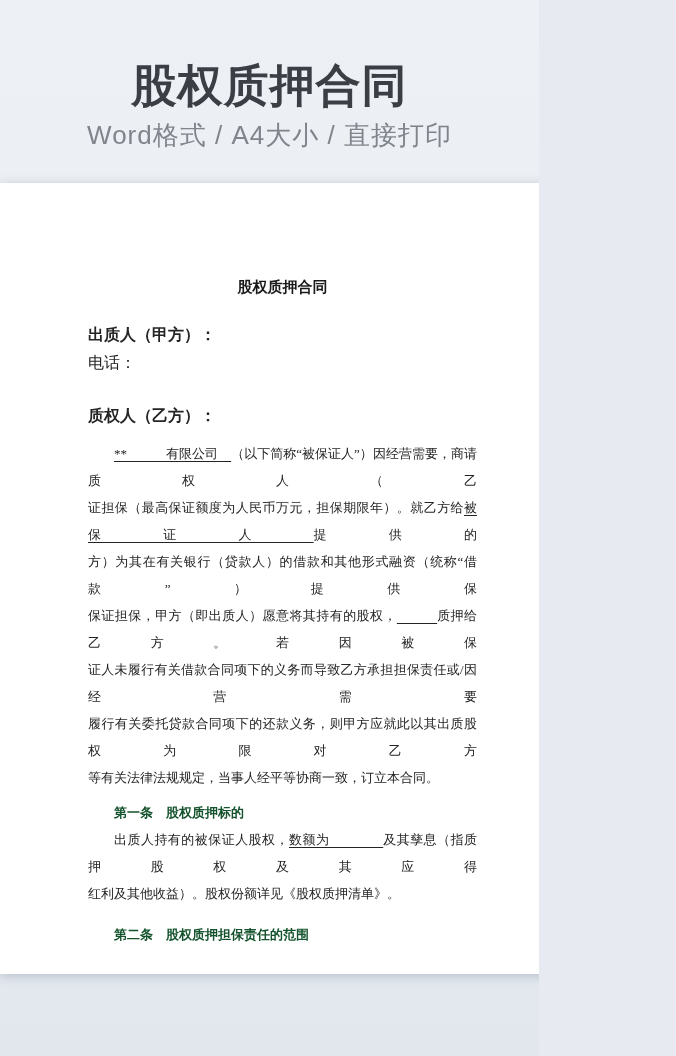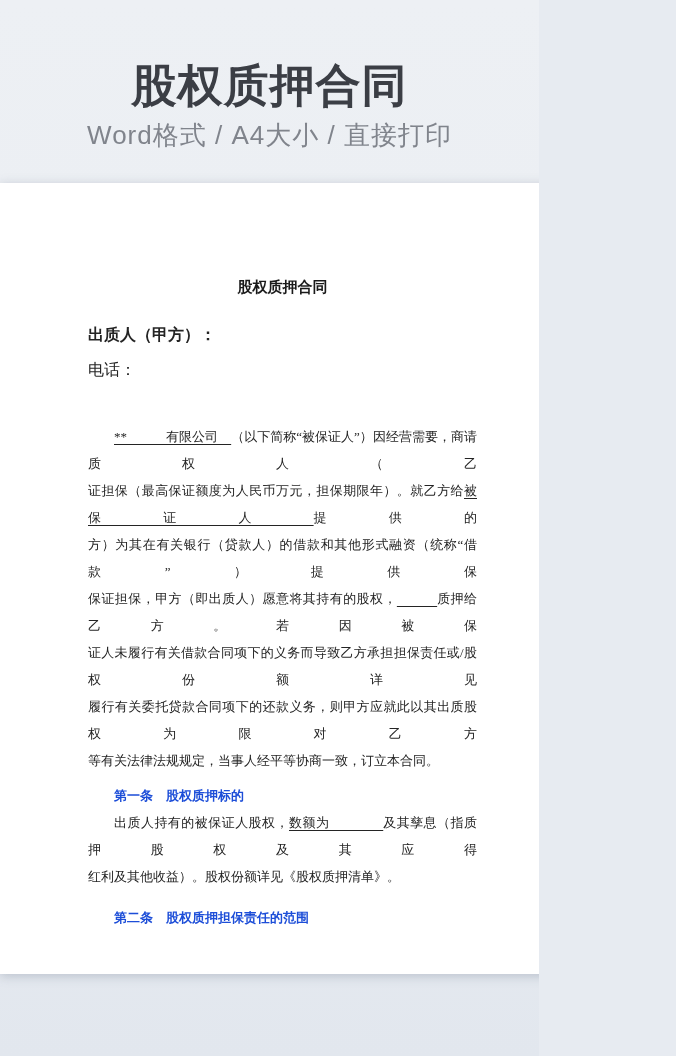--- a/index.html
+++ b/index.html
@@ -46,65 +46,66 @@
     font-family: "Liberation Sans", "DejaVu Sans", sans-serif;
     font-size: 15px;
     line-height: 16px;
     font-weight: 700;
     color: #1a1a1a;
   }
   .label { font-size: 16px; line-height: 16px; }
   .label.bold { font-weight: 700; }
   .party-a  { margin-top: 32px; }
   .address  { margin-top: 25px; }
-  .phone    { margin-top: 20px; font-family: Liberation Mono, monospace; }
+  .phone    { margin-top: 12px; }
   .party-b  { margin-top: 37px; }
   .para { margin-top: 0; }
-  .para.intro { margin-top: 44px; }
+  .para.intro { margin-top: 16px; }
   .para .line {
     line-height: 27px;
     white-space: pre-wrap;
     text-align: left;
   }
   .para .line:first-child { text-indent: 2em; }
   .para .line.just { text-align: justify; text-align-last: justify; }
   .heading {
     font-family: Liberation Sans, sans-serif;
     font-size: 13px;
     font-weight: 700;
     line-height: 27px;
     text-indent: 2em;
-    color: #1d4ed8;
+    color: #14532d;
   }
   .heading.h1 { margin-top: 8px; }
   .heading.h2 { margin-top: 14px; }
   .u { text-decoration: underline; text-underline-offset: 3px; }
 </style>
 </head>
 <body>
 
 <div class="stage">
 
   <div class="banner">
     <div class="banner-title">股权质押合同</div>
     <div class="banner-subtitle">Word格式 / A4大小 / 直接打印</div>
   </div>
 
   <div class="doc">
     <div class="doc-title">股权质押合同</div>
 
     <div class="label bold party-a">出质人（甲方）：</div>
     <div class="label phone">电话：</div>
+    <div class="label bold party-b">质权人（乙方）：</div>
 
     <div class="para intro">
         <div class="line just"><span class="u">**　　　有限公司　</span><span>（以下简称“被保证人”）因经营需要，商请质权人（乙</span></div>
         <div class="line just"><span>证担保（最高保证额度为人民币万元，担保期限年）。就乙方给</span><span class="u">被保证人</span><span>提供的</span></div>
         <div class="line just"><span>方）为其在有关银行（贷款人）的借款和其他形式融资（统称“借款”）提供保</span></div>
         <div class="line just"><span>保证担保，甲方（即出质人）愿意将其持有的股权，</span><span class="u">　　　</span><span>质押给乙方。若因被保</span></div>
-        <div class="line just"><span>证人未履行有关借款合同项下的义务而导致乙方承担担保责任或/股权份额详见</span></div>
+        <div class="line just"><span>证人未履行有关借款合同项下的义务而导致乙方承担担保责任或/因经营需要</span></div>
         <div class="line just"><span>履行有关委托贷款合同项下的还款义务，则甲方应就此以其出质股权为限对乙方</span></div>
         <div class="line"><span>等有关法律法规规定，当事人经平等协商一致，订立本合同。</span></div>
       </div>
 
     <div class="heading h1">第一条　股权质押标的</div>
     <div class="para">
         <div class="line just"><span>出质人持有的被保证人股权，</span><span class="u">数额为　　　　</span><span>及其孳息（指质押股权及其应得</span></div>
         <div class="line"><span>红利及其他收益）。股权份额详见《股权质押清单》。</span></div>
       </div>
 

